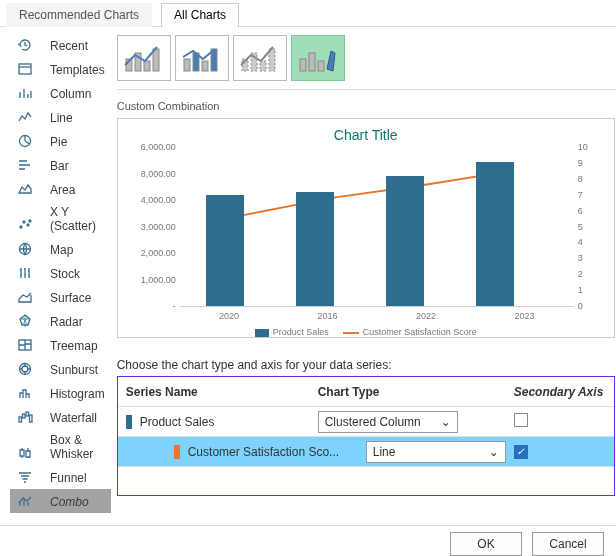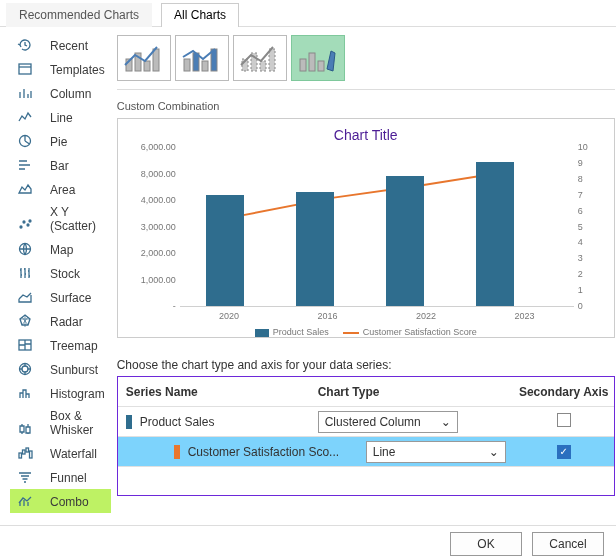--- a/index.html
+++ b/index.html
@@ -44,21 +44,22 @@
   }
   .sidebar-item {
     display: flex;
     align-items: flex-end;
     gap: 16px;
     padding: 4px 6px;
     cursor: pointer;
     color: #3b3b3b;
   }
   .sidebar-item.selected {
-    background: #bef264;
+    background: #a3a3a3;
+    font-style: italic;
   }
   .side-icon {
     width: 18px;
     height: 16px;
     display: flex;
     align-items: center;
     justify-content: center;
     flex-shrink: 0;
   }
   .side-icon svg, .side-icon .u {
@@ -96,21 +97,21 @@
     padding: 10px 0 6px;
   }
   .chart-box {
     border: 1px solid #ccc;
     padding: 6px 10px;
     height: 220px;
     position: relative;
   }
   .chart-title {
     text-align: center;
-    color: #4c1d95;
+    color: #0f766e;
     font-size: 14px;
     margin: 2px 0 4px;
   }
   .chart-plot {
     position: relative;
     height: 160px;
     margin: 0 30px 0 52px;
     border-bottom: 1px solid #d0d0d0;
   }
   .ylabel {
@@ -176,21 +177,21 @@
   .series-header {
     font-weight: 600;
     background: #fff;
   }
   .series-row.alt {
     background: #7dd3fc;
     padding-left: 48px;
   }
   .col-name { width: 200px; padding-left: 8px; display:flex; align-items:center; gap:8px;}
   .col-type { flex: 1; padding-right:8px;}
-  .col-axis { width: 100px; text-align:center;}
+  .col-axis { width: 100px; text-align:left;font-style:italic;}
   .series-swatch { width:6px; height:14px; display:inline-block;}
   .combo-select {
     display:flex; justify-content:space-between; align-items:center;
     border:1px solid #999; background:#fff; padding:2px 6px; height:22px;
     width: 140px; cursor:pointer;
   }
   .checkbox {
     width:14px; height:14px; border:1px solid #888; display:inline-flex;
     align-items:center; justify-content:center; background:#fff;
   }
@@ -344,35 +345,35 @@
       <span class="side-icon">
           <svg width="16" height="16" viewBox="0 0 16 16">
             <path d="M3 13V8h3v5M6 13V5h3v8M9 13V9h3v4"></path>
           </svg>
         </span>
       <span>Histogram</span>
     </div>
     <div class="sidebar-item">
       <span class="side-icon">
           <svg width="16" height="16" viewBox="0 0 16 16">
-            <path d="M5 3v2M5 11v2M3 5h4v6H3zM11 3v3M11 12v1M9 6h4v6H9z"></path>
-          </svg>
-        </span>
-      <span>Box &amp; Whisker</span>
-    </div>
-    <div class="sidebar-item">
-      <span class="side-icon">
-          <svg width="16" height="16" viewBox="0 0 16 16">
             <rect x="2" y="8" width="2.5" height="5"></rect>
             <rect x="5.5" y="5" width="2.5" height="4"></rect>
             <rect x="9" y="3" width="2.5" height="4"></rect>
             <rect x="12.5" y="6" width="2.5" height="7"></rect>
           </svg>
         </span>
       <span>Waterfall</span>
+    </div>
+    <div class="sidebar-item">
+      <span class="side-icon">
+          <svg width="16" height="16" viewBox="0 0 16 16">
+            <path d="M5 3v2M5 11v2M3 5h4v6H3zM11 3v3M11 12v1M9 6h4v6H9z"></path>
+          </svg>
+        </span>
+      <span>Box &amp; Whisker</span>
     </div>
     <div class="sidebar-item">
       <span class="side-icon">
           <svg width="16" height="16" viewBox="0 0 16 16">
             <path d="M2 4h12M4 7h8M5.5 10h5M7 13h2"></path>
           </svg>
         </span>
       <span>Funnel</span>
     </div>
     <div class="sidebar-item selected">

